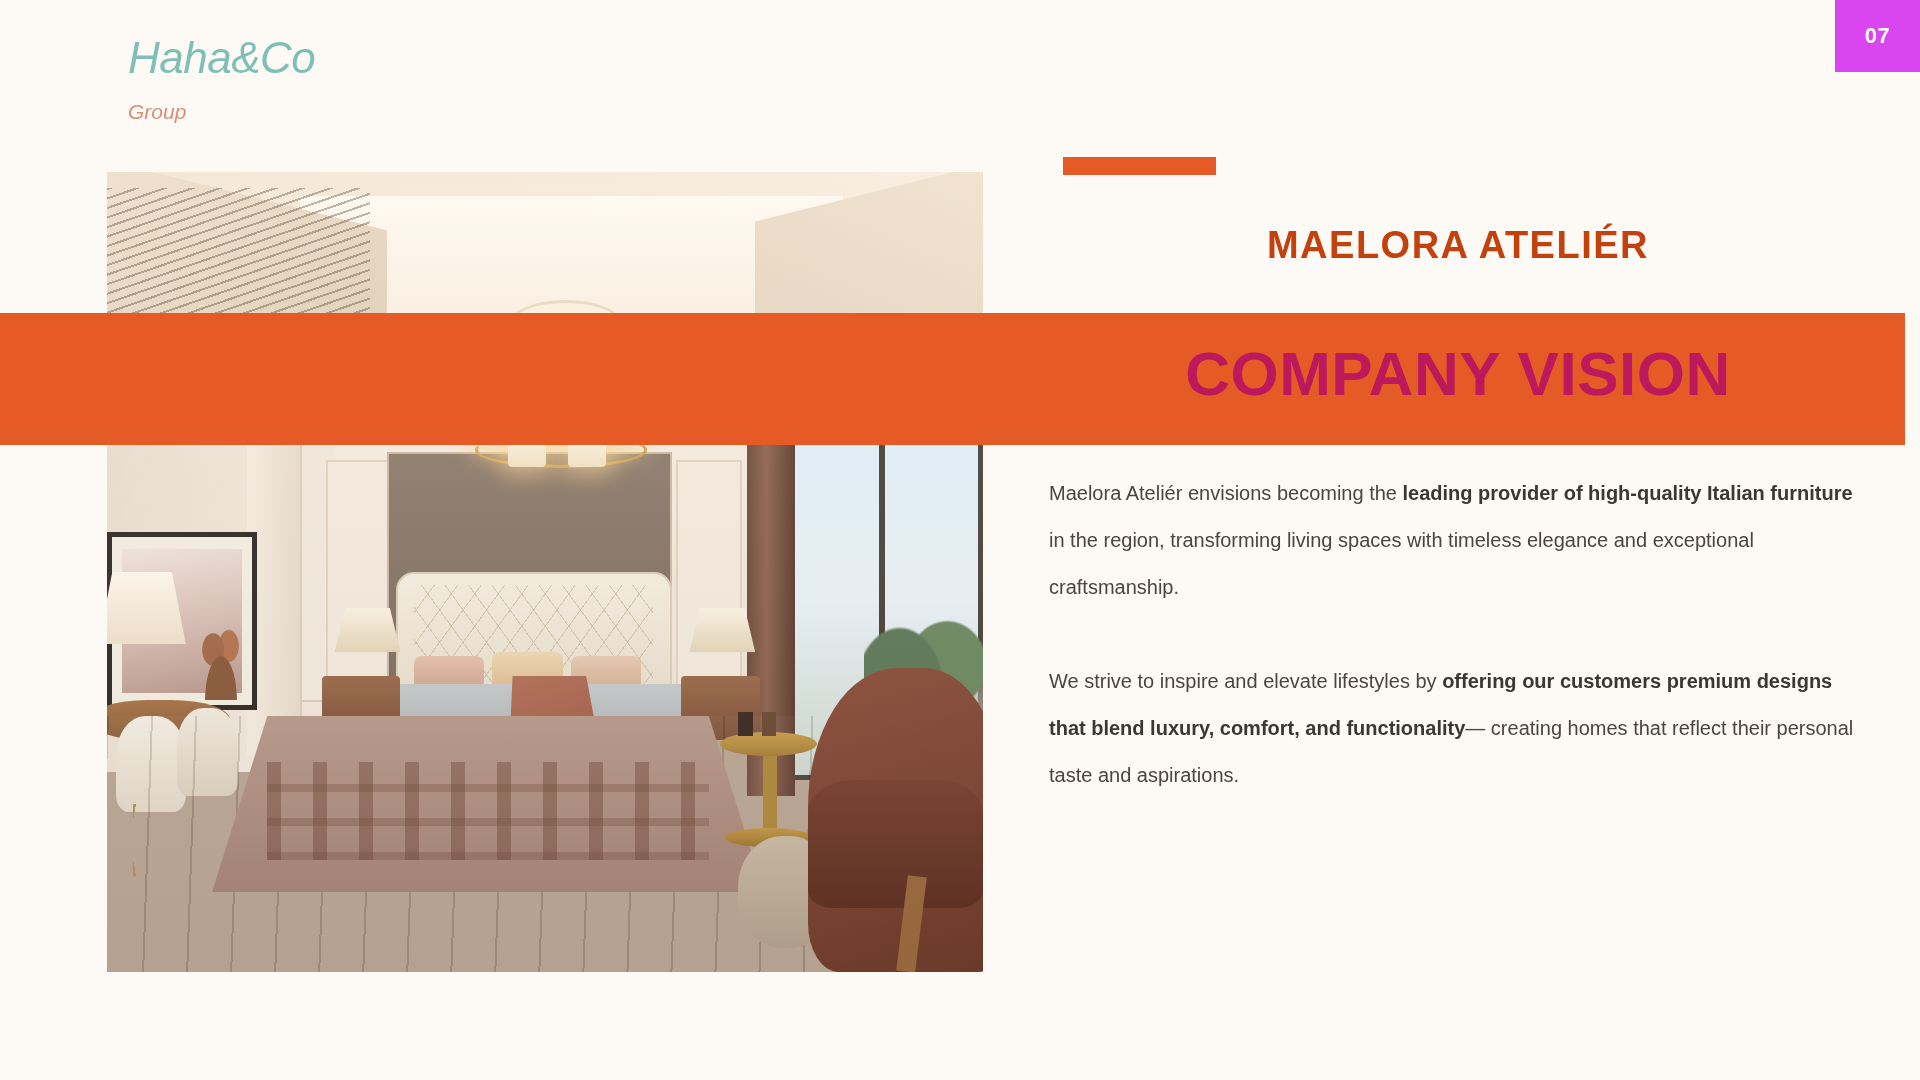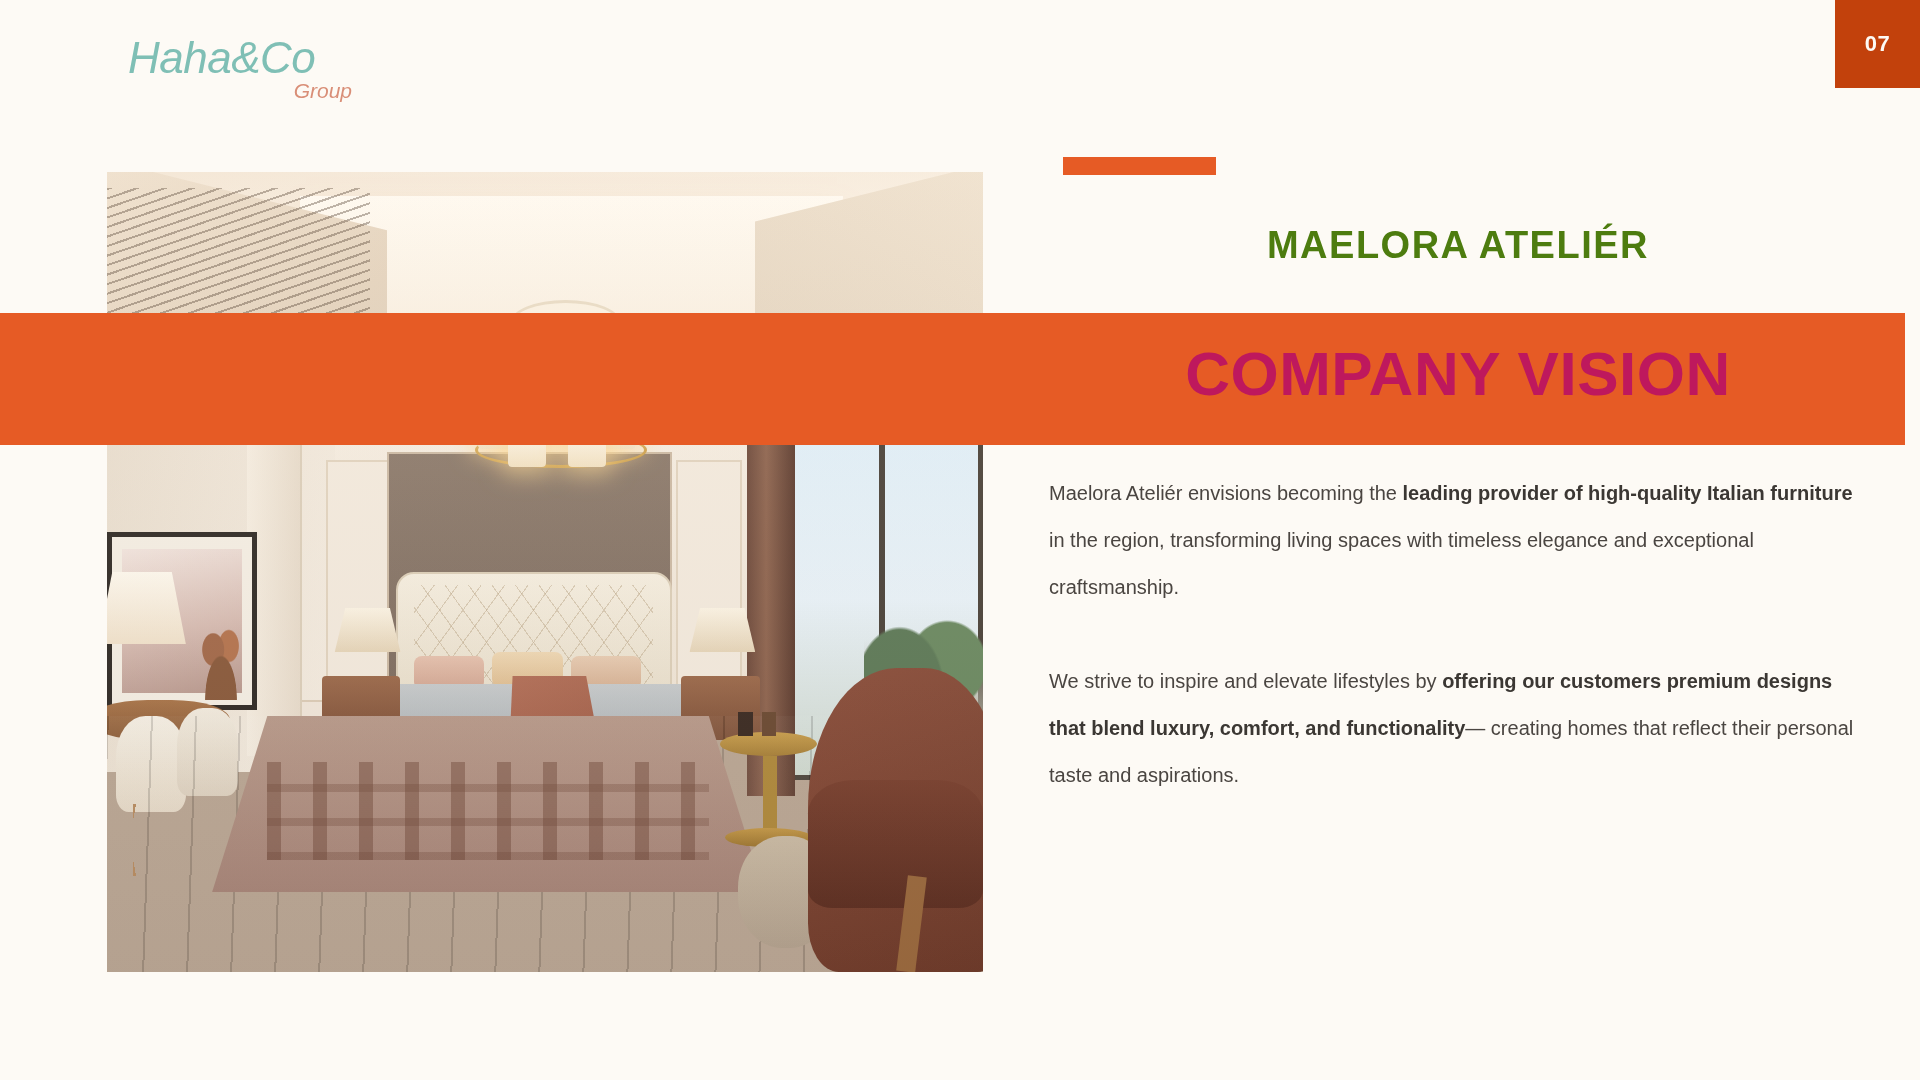--- a/index.html
+++ b/index.html
@@ -14,22 +14,22 @@
     overflow: hidden;
     position: relative;
   }
 
   
   .page-badge {
     position: absolute;
     top: 0;
     left: 1835px;
     width: 85px;
-    height: 88px;
-    background: #c2410c;
+    height: 72px;
+    background: #d946ef;
     display: flex;
     align-items: center;
     justify-content: center;
   }
   .page-badge-num {
     color: #FDFAF5;
     font-size: 22px;
     font-weight: bold;
     letter-spacing: 0.5px;
   }
@@ -44,25 +44,24 @@
   }
   .logo-main {
     font-size: 44px;
     color: #7FBFB5;
     letter-spacing: -0.5px;
     line-height: 1;
     font-weight: 400;
     white-space: nowrap;
   }
   .logo-sub {
-    text-align: right;
     font-size: 21px;
     color: #D98E77;
     line-height: 1;
-    margin-top: 0;
+    margin-top: 21px;
     padding-right: 6px;
     font-weight: 400;
   }
 
   
   .photo-frame {
     position: absolute;
     left: 107px;
     top: 172px;
     width: 876px;
@@ -376,21 +375,21 @@
     width: 153px;
     height: 18px;
     background: #E65B25;
   }
   .eyebrow {
     position: absolute;
     left: 1063px;
     top: 224px;
     width: 790px;
     text-align: center;
-    color: #4d7c0f;
+    color: #c2410c;
     font-size: 38px;
     font-weight: bold;
     letter-spacing: 1.5px;
   }
   .vision-title {
     position: absolute;
     left: 1063px;
     top: 338px;
     width: 790px;
     text-align: center;

